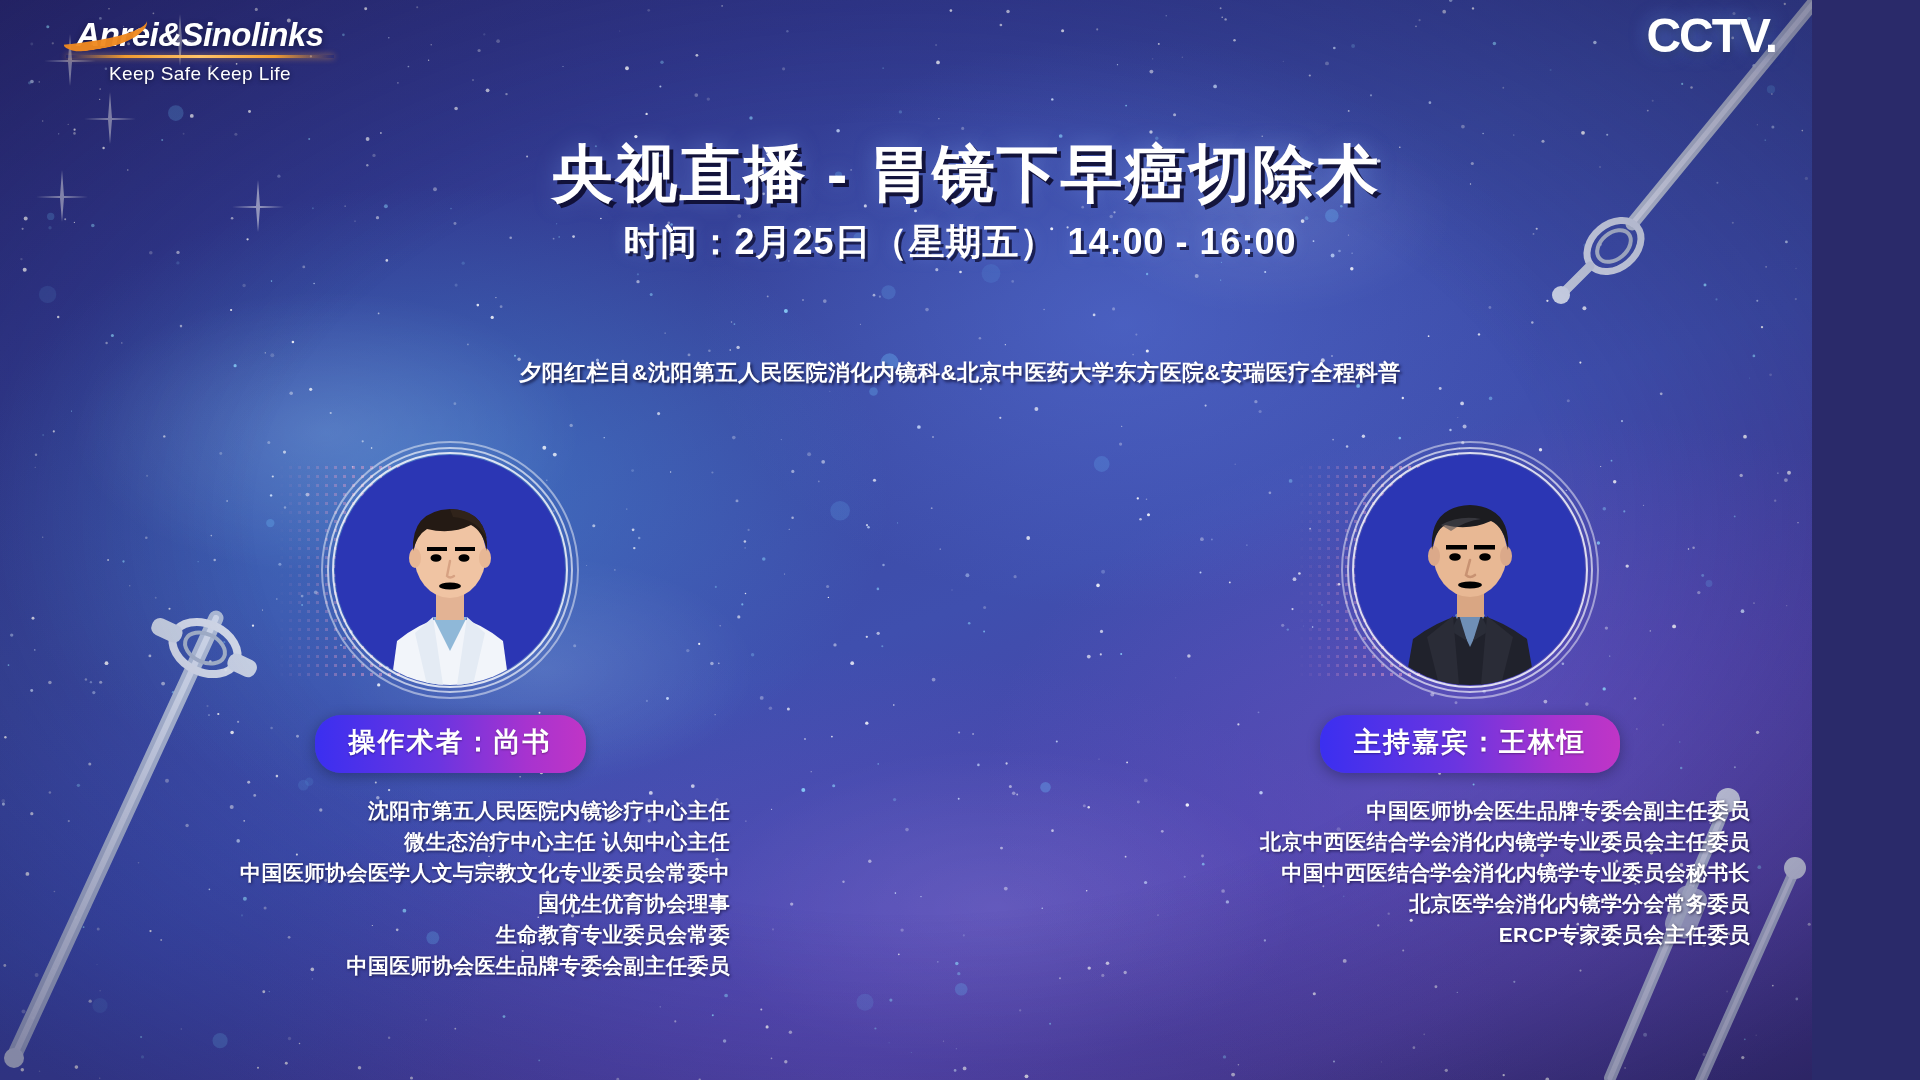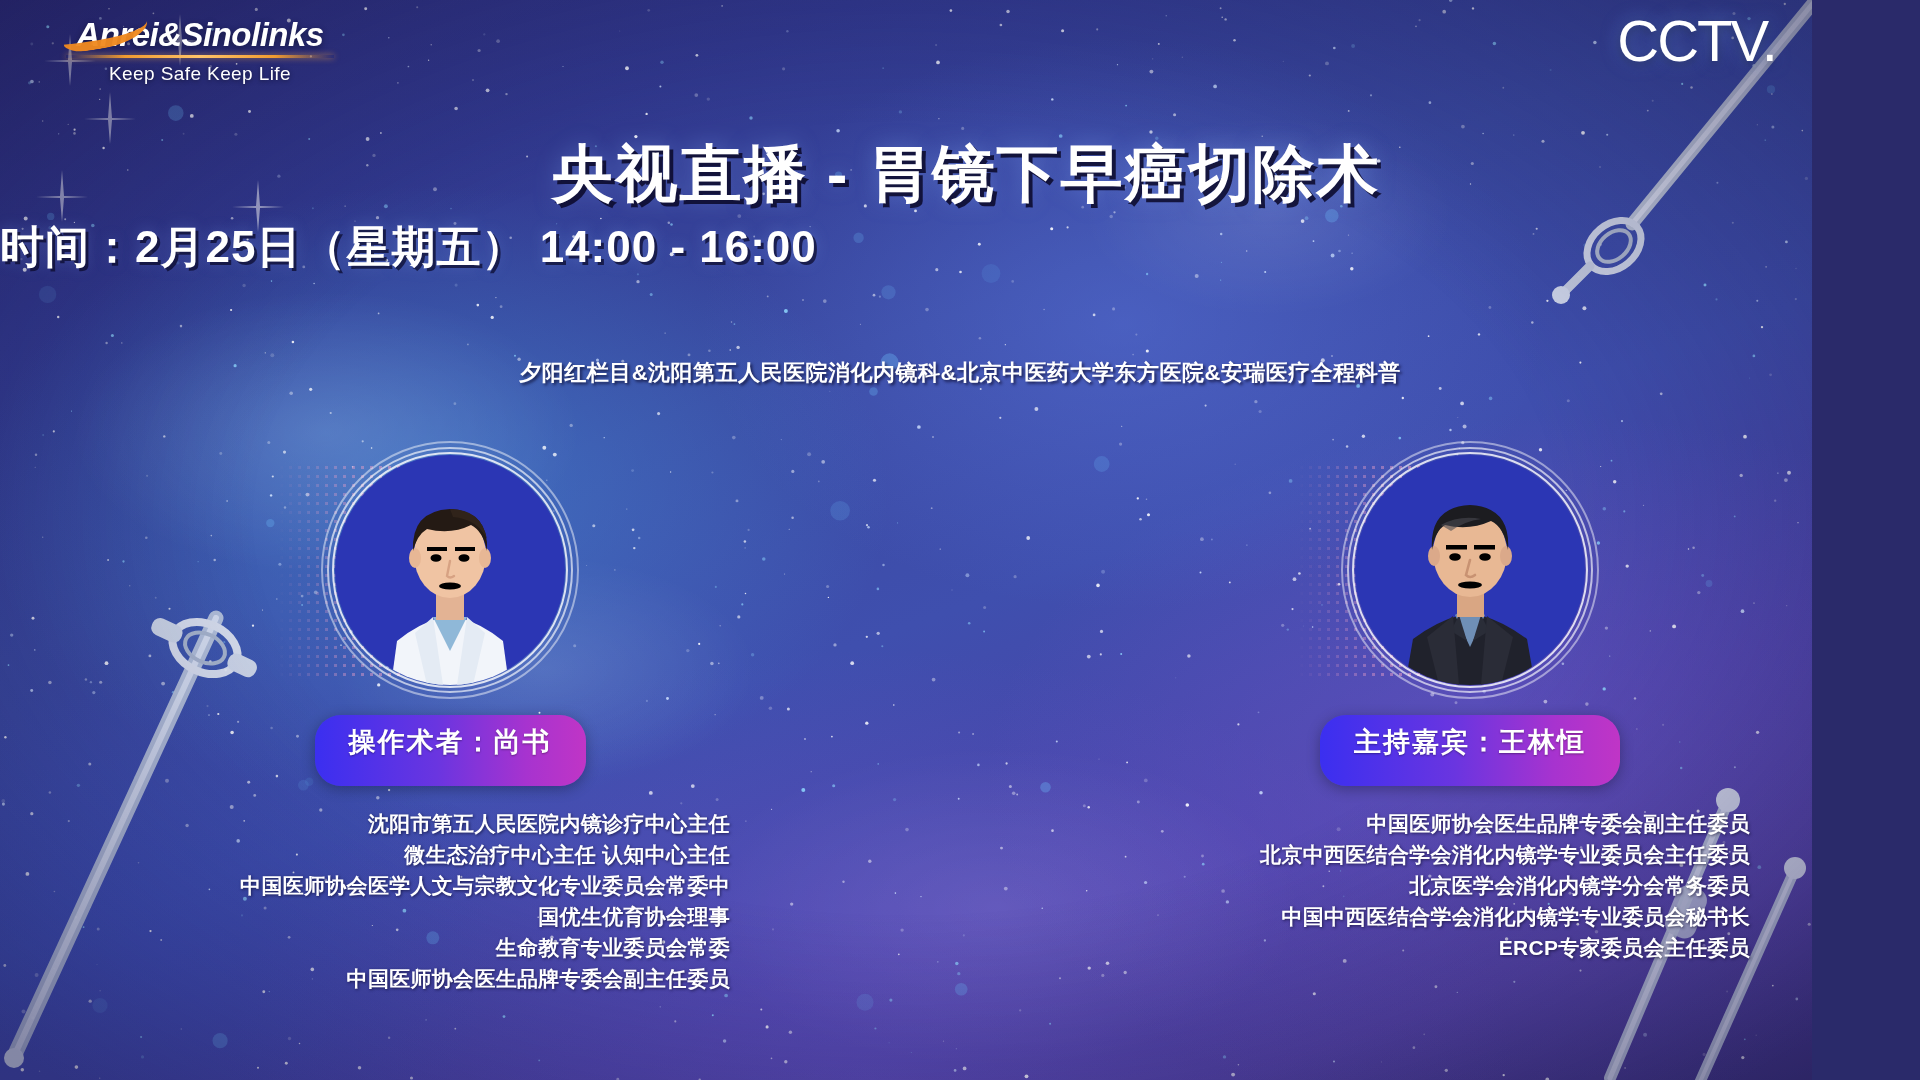--- a/index.html
+++ b/index.html
@@ -52,35 +52,35 @@
   }
   .brand-rule {
     margin:4px auto 5px; height:3px; width:268px;
     background:linear-gradient(90deg,rgba(240,140,40,0) 0%,#f09a30 22%,#ffc46a 50%,#f09a30 78%,rgba(240,140,40,0) 100%);
     box-shadow:0 0 6px rgba(255,170,60,.6);
   }
   .brand-tag { font-size:19px; color:#fff; letter-spacing:.4px; text-shadow:0 1px 4px rgba(0,0,0,.5); }
 
   .cctv {
     position:absolute; right:36px; top:12px;
-    font-size:58px; font-weight:normal; color:#fff;
+    font-size:48px; font-weight:bold; color:#fff;
     letter-spacing:-2px; line-height:1;
     text-shadow:0 0 18px rgba(120,170,255,.55), 0 3px 10px rgba(0,0,0,.4);
   }
 
   
   .title {
     position:absolute; top:132px; left:0; width:1920px; text-align:center;
     font-size:62px; font-weight:bold; color:#fff; letter-spacing:2px;
     text-shadow:4px 4px 0 rgba(10,8,40,.85), 0 0 22px rgba(140,180,255,.35);
     margin-left:6px;
   }
   .subtitle {
-    position:absolute; top:218px; left:0; width:1920px; 
-    font-size:44px; font-weight:bold; color:#fff; letter-spacing:1px;
+    position:absolute; top:218px; left:0; width:1920px; text-align:center;
+    font-size:36px; font-weight:bold; color:#fff; letter-spacing:1px;
     text-shadow:3px 3px 0 rgba(10,8,40,.7), 0 0 16px rgba(140,180,255,.3);
   }
   .orgline {
     position:absolute; top:358px; left:0; width:1920px; text-align:center;
     font-size:22px; font-weight:bold; color:#fff; letter-spacing:.5px;
     text-shadow:2px 2px 3px rgba(10,8,40,.7);
   }
 
   
   .person { position:absolute; top:455px; width:560px; text-align:center; }
@@ -112,21 +112,21 @@
   .p-neck  { position:absolute; border-radius:14px; }
   .p-head  { position:absolute; border-radius:48% 48% 44% 44%; }
   .p-hair  { position:absolute; }
   .p-eye   { position:absolute; background:#2a1c16; border-radius:50%; }
   .p-brow  { position:absolute; background:#2a1c16; border-radius:3px; }
   .p-mouth { position:absolute; background:rgba(150,80,70,.75); border-radius:40%; }
 
   
   .badge {
     display:inline-block; margin-top:30px;
-    padding:9px 34px 26px; border-radius:26px;
+    padding:9px 34px 13px; border-radius:26px;
     font-size:27px; font-weight:bold; color:#fff; letter-spacing:2px;
     background:linear-gradient(90deg,#3b2ff0 0%,#6a35e0 45%,#a733cf 78%,#c035c6 100%);
     box-shadow:0 3px 14px rgba(0,0,0,.3);
     text-shadow:0 1px 2px rgba(0,0,0,.35);
     white-space:nowrap;
   }
 
   .creds { margin-top:22px;text-align:right; }
   .creds div {
     font-size:21px; font-weight:bold; color:#fff; line-height:1.48;
@@ -1218,19 +1218,19 @@
           <ellipse class="p-mouth" cx="115" cy="130" rx="12" ry="3.4"></ellipse>
         </svg>
       </div>
     </div>
 
     <div class="badge">主持嘉宾：王林恒</div>
 
     <div class="creds">
       <div>中国医师协会医生品牌专委会副主任委员</div>
       <div>北京中西医结合学会消化内镜学专业委员会主任委员</div>
+      <div>中国中西医结合学会消化内镜学专业委员会秘书长</div>
       <div>北京医学会消化内镜学分会常务委员</div>
-      <div>中国中西医结合学会消化内镜学专业委员会秘书长</div>
       <div>ERCP专家委员会主任委员</div>
     </div>
   </div>
 
 </div>
 
 </body></html>

